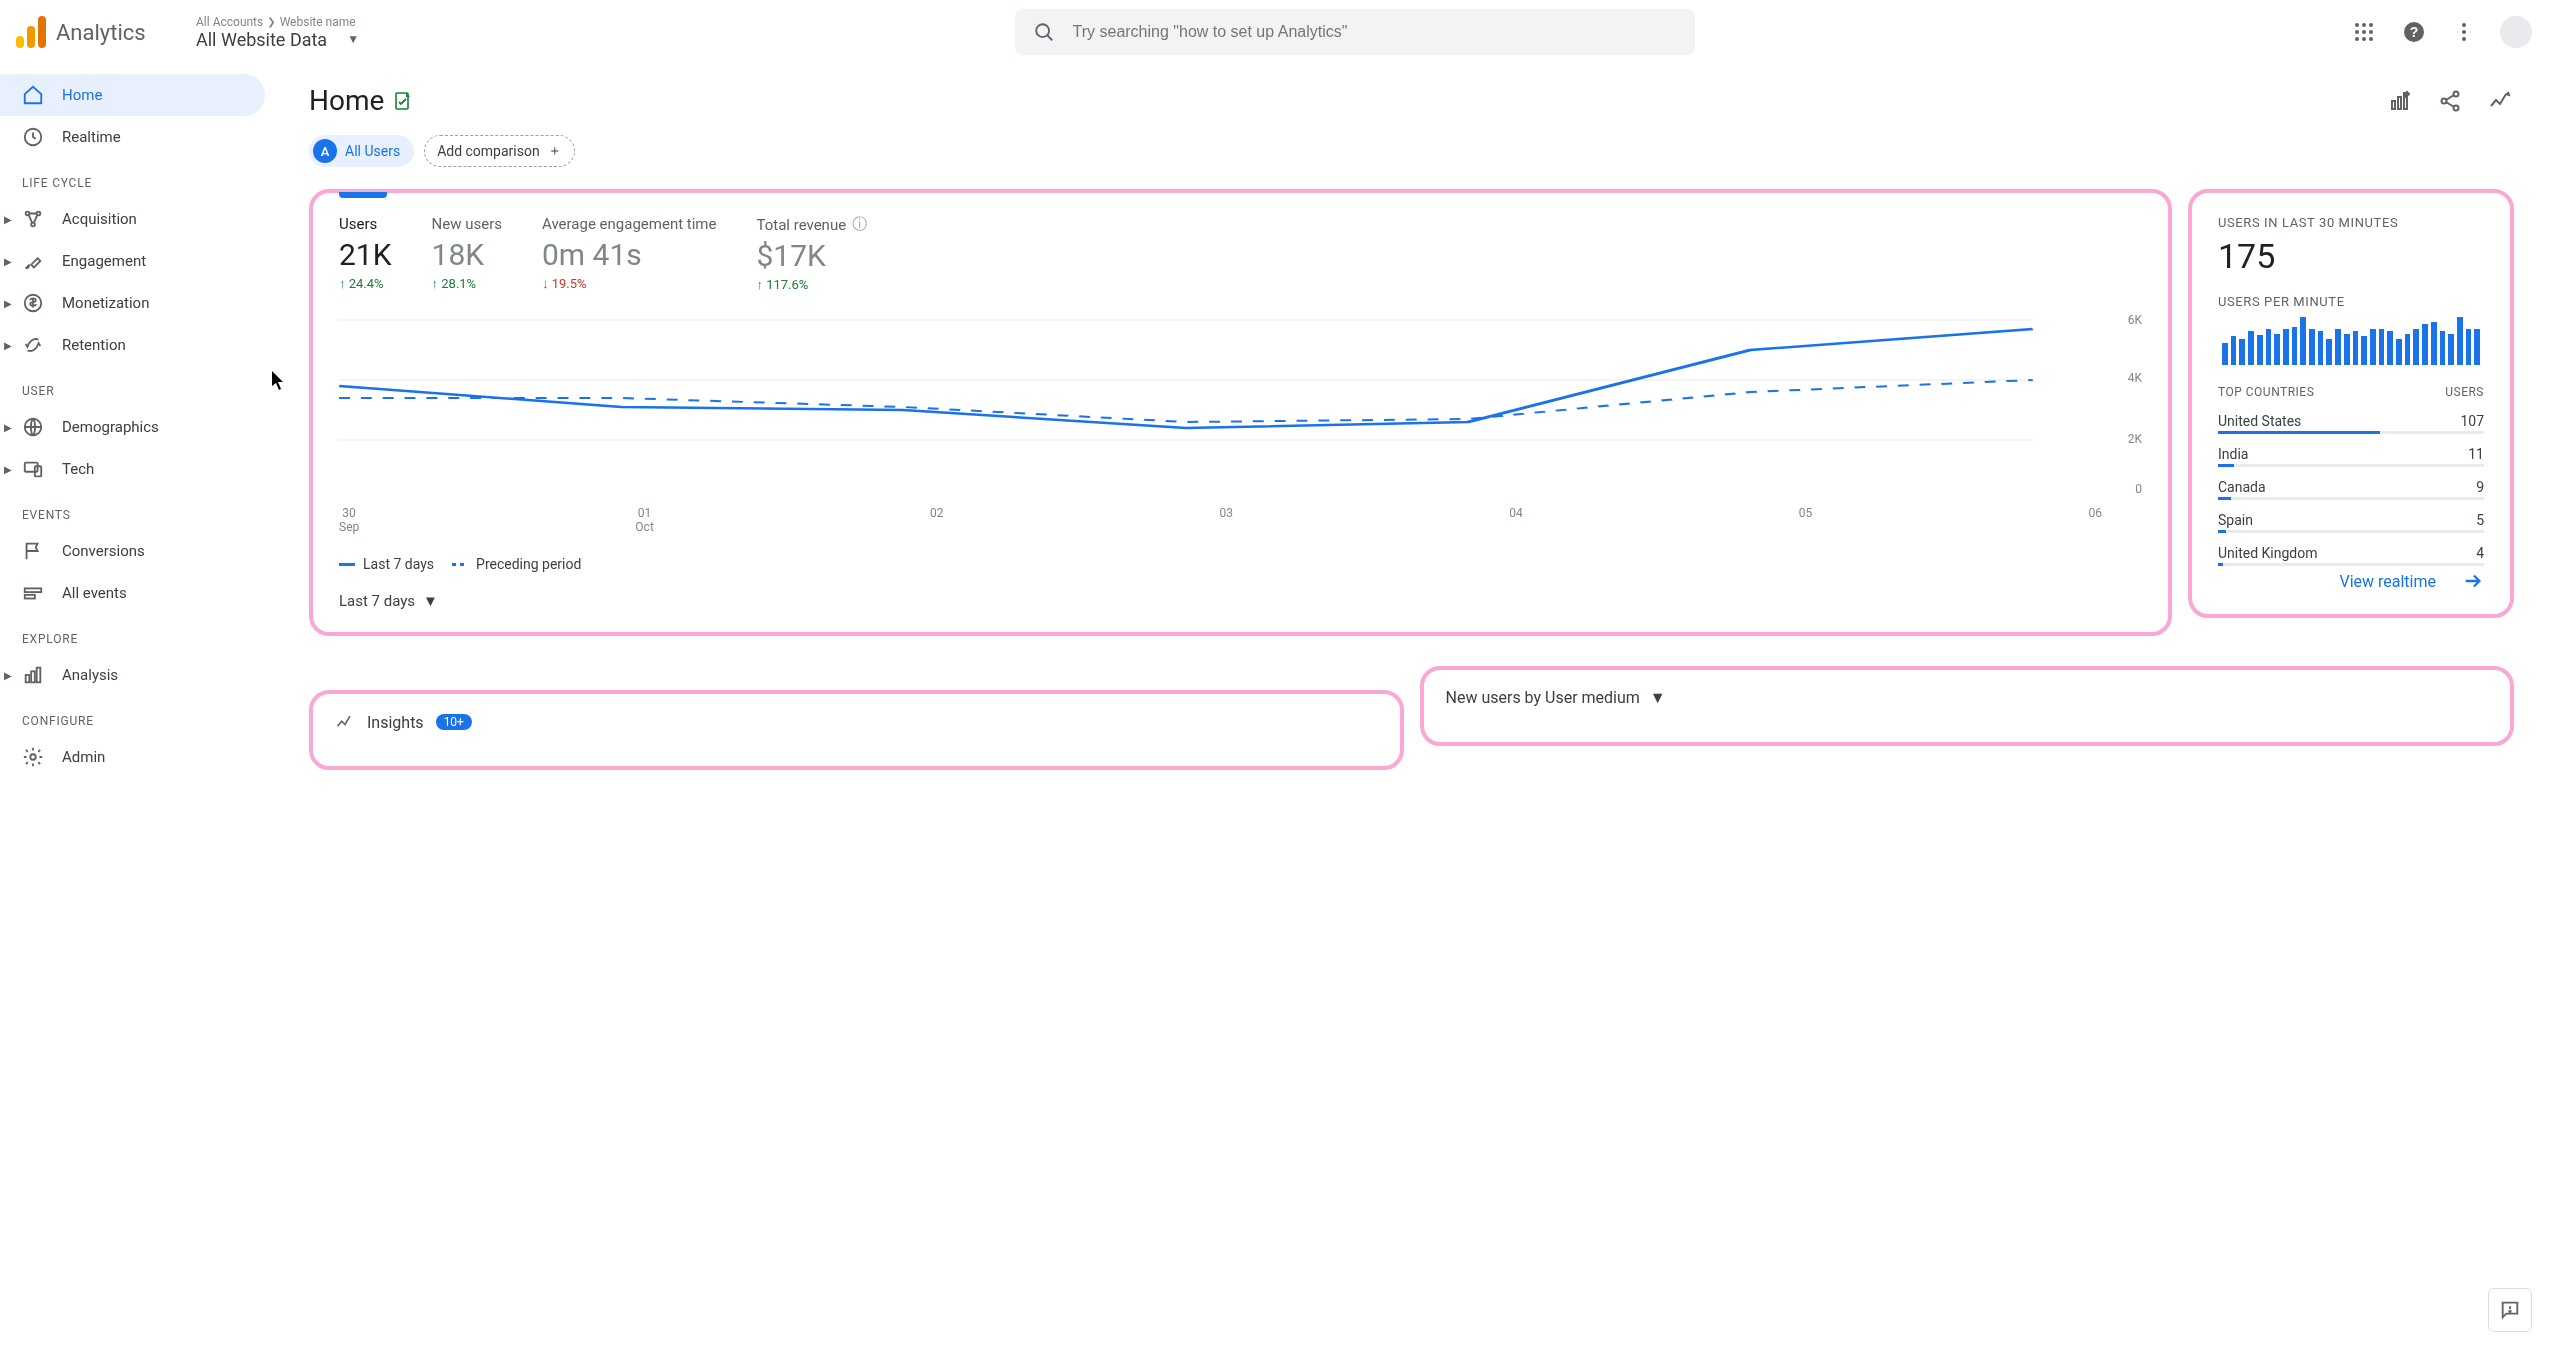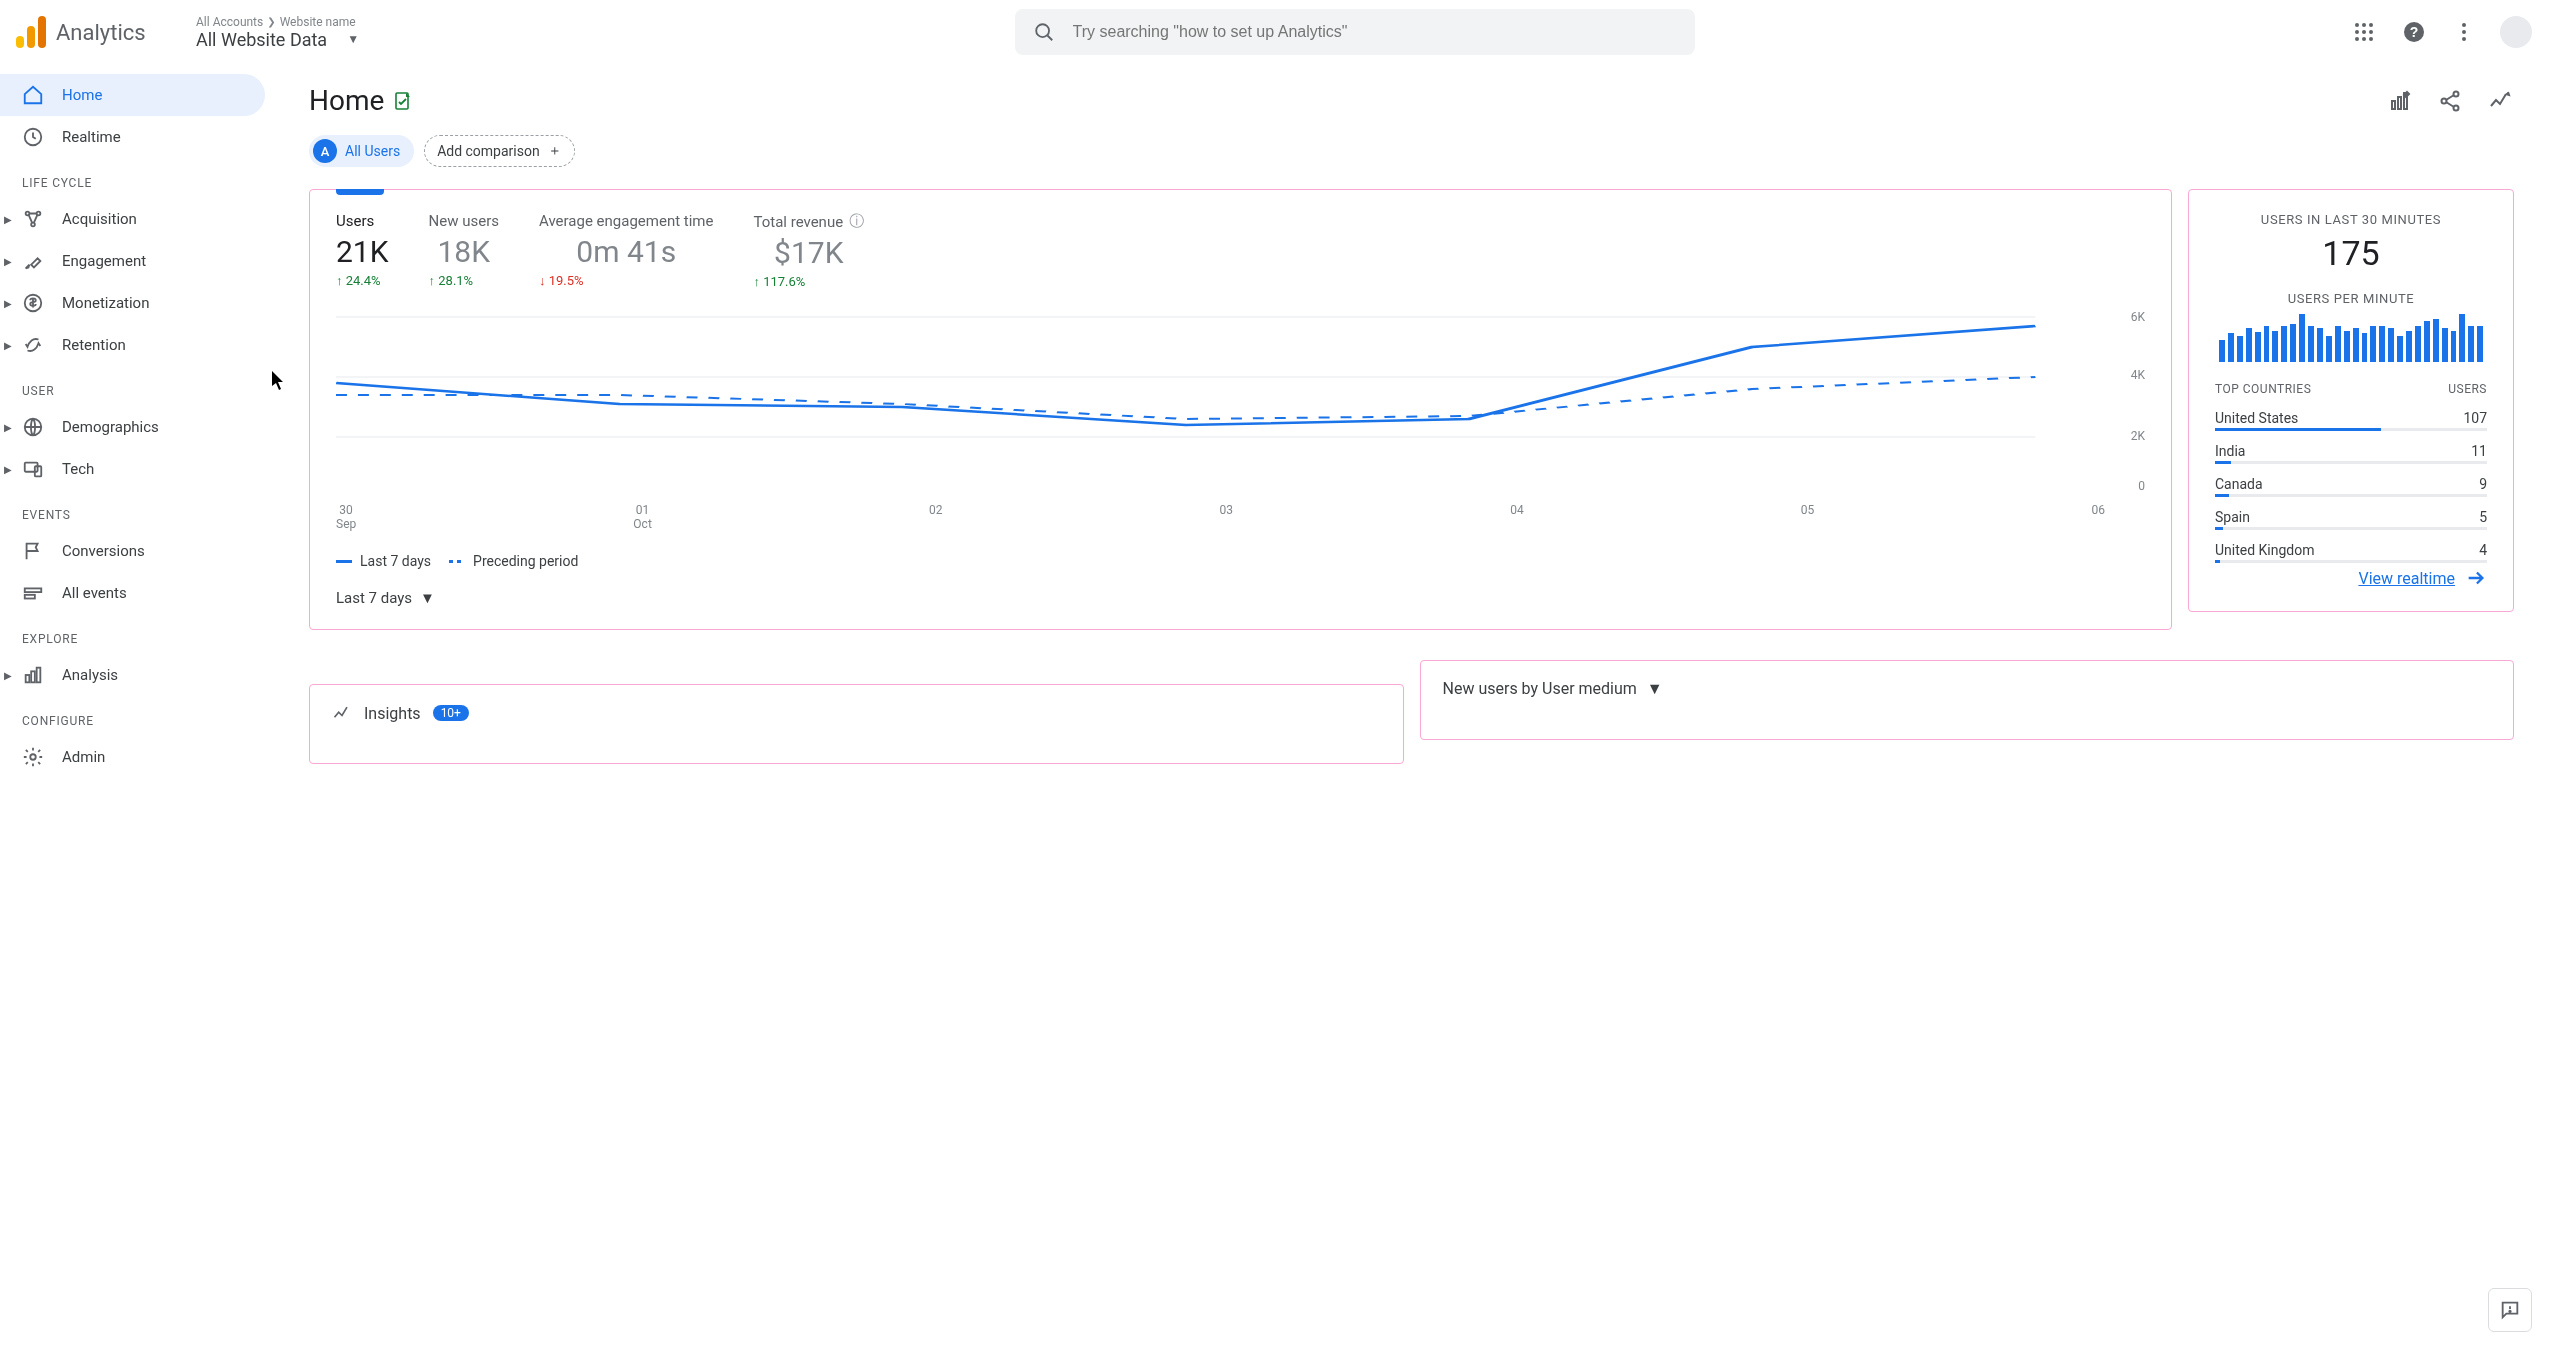--- a/index.html
+++ b/index.html
@@ -39,21 +39,21 @@
 .page-title { font-size:28px; font-weight:400; color:#202124; }
 .verify-badge { width:18px; height:18px; }
 .page-actions { display:flex; gap:22px; color:#5f6368; }
 
 .segment-row { display:flex; align-items:center; gap:10px; margin: 18px 0 22px; }
 .seg-chip { display:flex; align-items:center; gap:8px; background:#e8f0fe; color:#1a73e8; border-radius:18px; height:32px; padding:0 14px 0 4px; font-size:14px; }
 .seg-chip .seg-badge { width:24px; height:24px; border-radius:50%; background:#1a73e8; color:#fff; display:flex; align-items:center; justify-content:center; font-size:13px; font-weight:500; }
 .add-comp { display:flex; align-items:center; gap:8px; border:1px dashed #9aa0a6; border-radius:18px; height:32px; padding:0 12px; font-size:14px; color:#3c4043; cursor:pointer; }
 
 .cards-row { display:flex; gap:16px; align-items:flex-start; }
-.card { background:#fff; border:1px solid #f9a8d4; border-radius:4px; padding:22px 26px;text-align:center; }
+.card { background:#fff; border:4px solid #f9a8d4; border-radius:20px; padding:22px 26px; }
 .card.overview { flex:1; min-height:420px; position:relative; }
 .card.realtime { width:326px; min-height:420px; }
 
 .tab-indicator { position:absolute; top:-1px; left:26px; width:48px; height:6px; background:#1a73e8; border-radius:0 0 4px 4px; }
 
 .metrics-row { display:flex; gap:40px; }
 .metric { display:flex; flex-direction:column; gap:4px; }
 .metric-label { font-size:15px; color:#5f6368; display:flex; align-items:center; gap:6px; }
 .metric.active .metric-label { color:#202124; }
 .metric-value { font-size:30px; color:#80868b; }
@@ -75,21 +75,21 @@
 
 .rt-title { font-size:13px; letter-spacing:.6px; color:#5f6368; }
 .rt-big { font-size:34px; color:#202124; margin:6px 0 18px; }
 .rt-sub { font-size:13px; letter-spacing:.6px; color:#5f6368; margin-bottom:8px; }
 .spark { height:48px; display:flex; align-items:flex-end; gap:3px; margin-bottom:14px; padding:0 4px; }
 .spark div { flex:1; background:#1a73e8; }
 .rt-tbl-head { display:flex; justify-content:space-between; font-size:12px; letter-spacing:.5px; color:#5f6368; padding:6px 0; }
 .rt-row { display:flex; justify-content:space-between; font-size:14px; color:#3c4043; padding:8px 0 2px; }
 .rt-bar { height:3px; background:#e8eaed; margin-bottom:4px; position:relative; }
 .rt-bar-fill { position:absolute; left:0; top:0; bottom:0; background:#1a73e8; }
-.view-rt { display:flex; align-items:center; justify-content:flex-end; gap:10px; color:#1a73e8; font-size:16px; margin-top:0; cursor:pointer;text-decoration:underline; }
+.view-rt { display:flex; align-items:center; justify-content:flex-end; gap:26px; color:#1a73e8; font-size:16px; margin-top:0; cursor:pointer; }
 
 .section2 { display:flex; gap:16px; margin-top:30px; }
 .sec2-title { font-size:13px; letter-spacing:.8px; color:#80868b; text-align:center; margin-bottom:12px; }
 .card.insights, .card.medium { flex:1; min-height:80px; padding:18px 22px; }
 .insights-head { display:flex; align-items:center; gap:12px; font-size:16px; color:#3c4043; }
 .badge-count { background:#1a73e8; color:#fff; border-radius:10px; padding:1px 8px; font-size:12px; }
 .medium-head { display:flex; align-items:center; gap:10px; font-size:16px; color:#3c4043; cursor:pointer; }
 
 .feedback-fab { position:fixed; right:22px; bottom:22px; width:44px; height:44px; border:1px solid #dadce0; border-radius:6px; background:#fff; display:flex; align-items:center; justify-content:center; color:#5f6368; cursor:pointer; }
 

